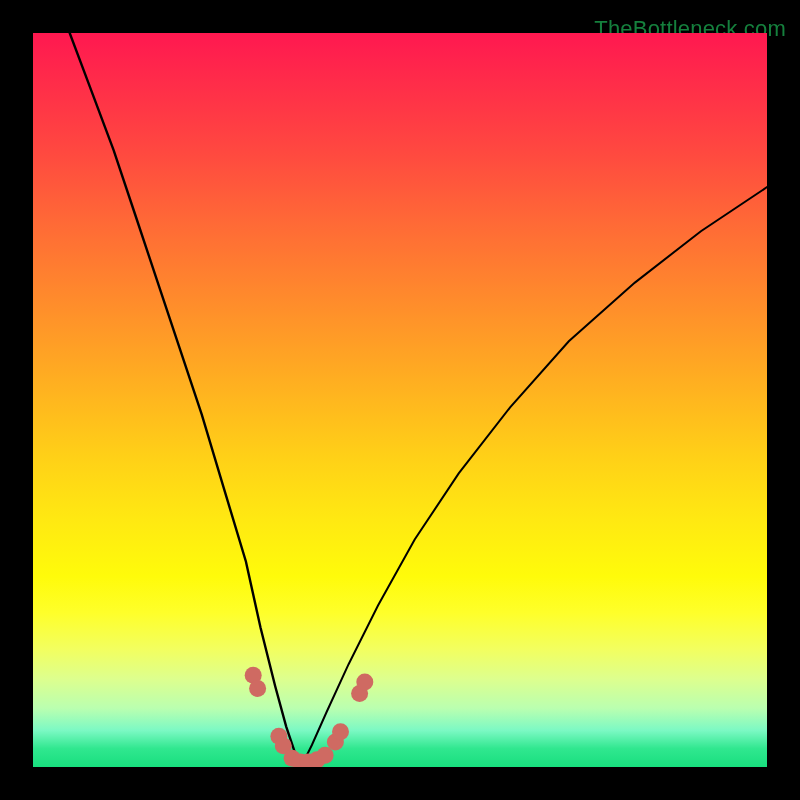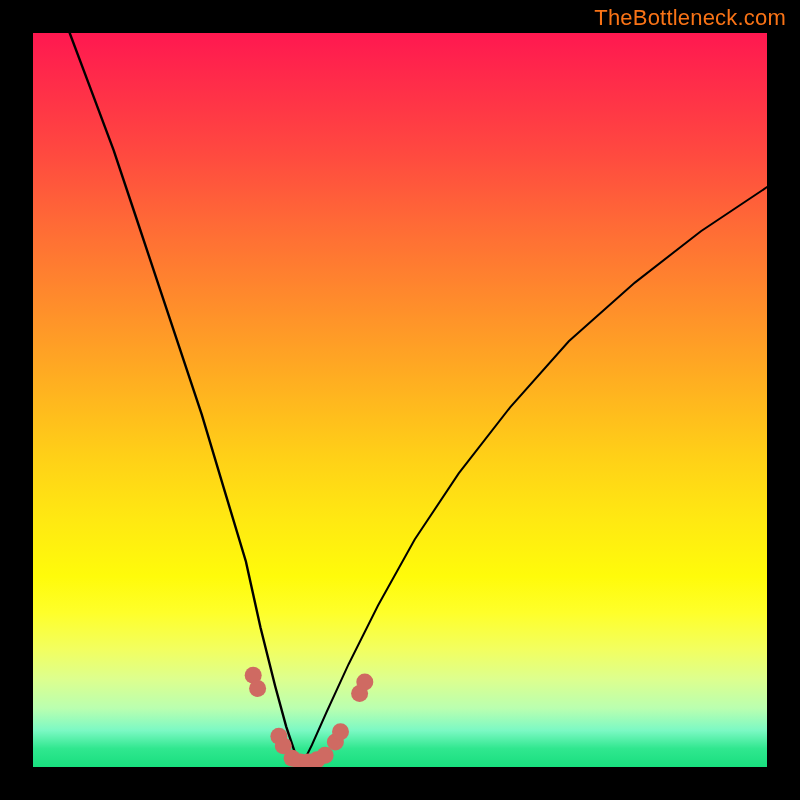--- a/index.html
+++ b/index.html
@@ -48,25 +48,25 @@
     );
   }
   svg.curves {
     position: absolute;
     inset: 0;
     width: 100%;
     height: 100%;
   }
   .watermark {
     position: absolute;
-    top: 5px;
+    top: 16px;
     right: 14px;
     font-family: Arial, Helvetica, sans-serif;
     font-size: 22px;
-    color: #f97316;
+    color: #15803d;
     letter-spacing: 0.2px;
     user-select: none;
   }
   .curve-mark {
     fill: #cf6a62;
   }
 </style>
 </head>
 <body>
 

